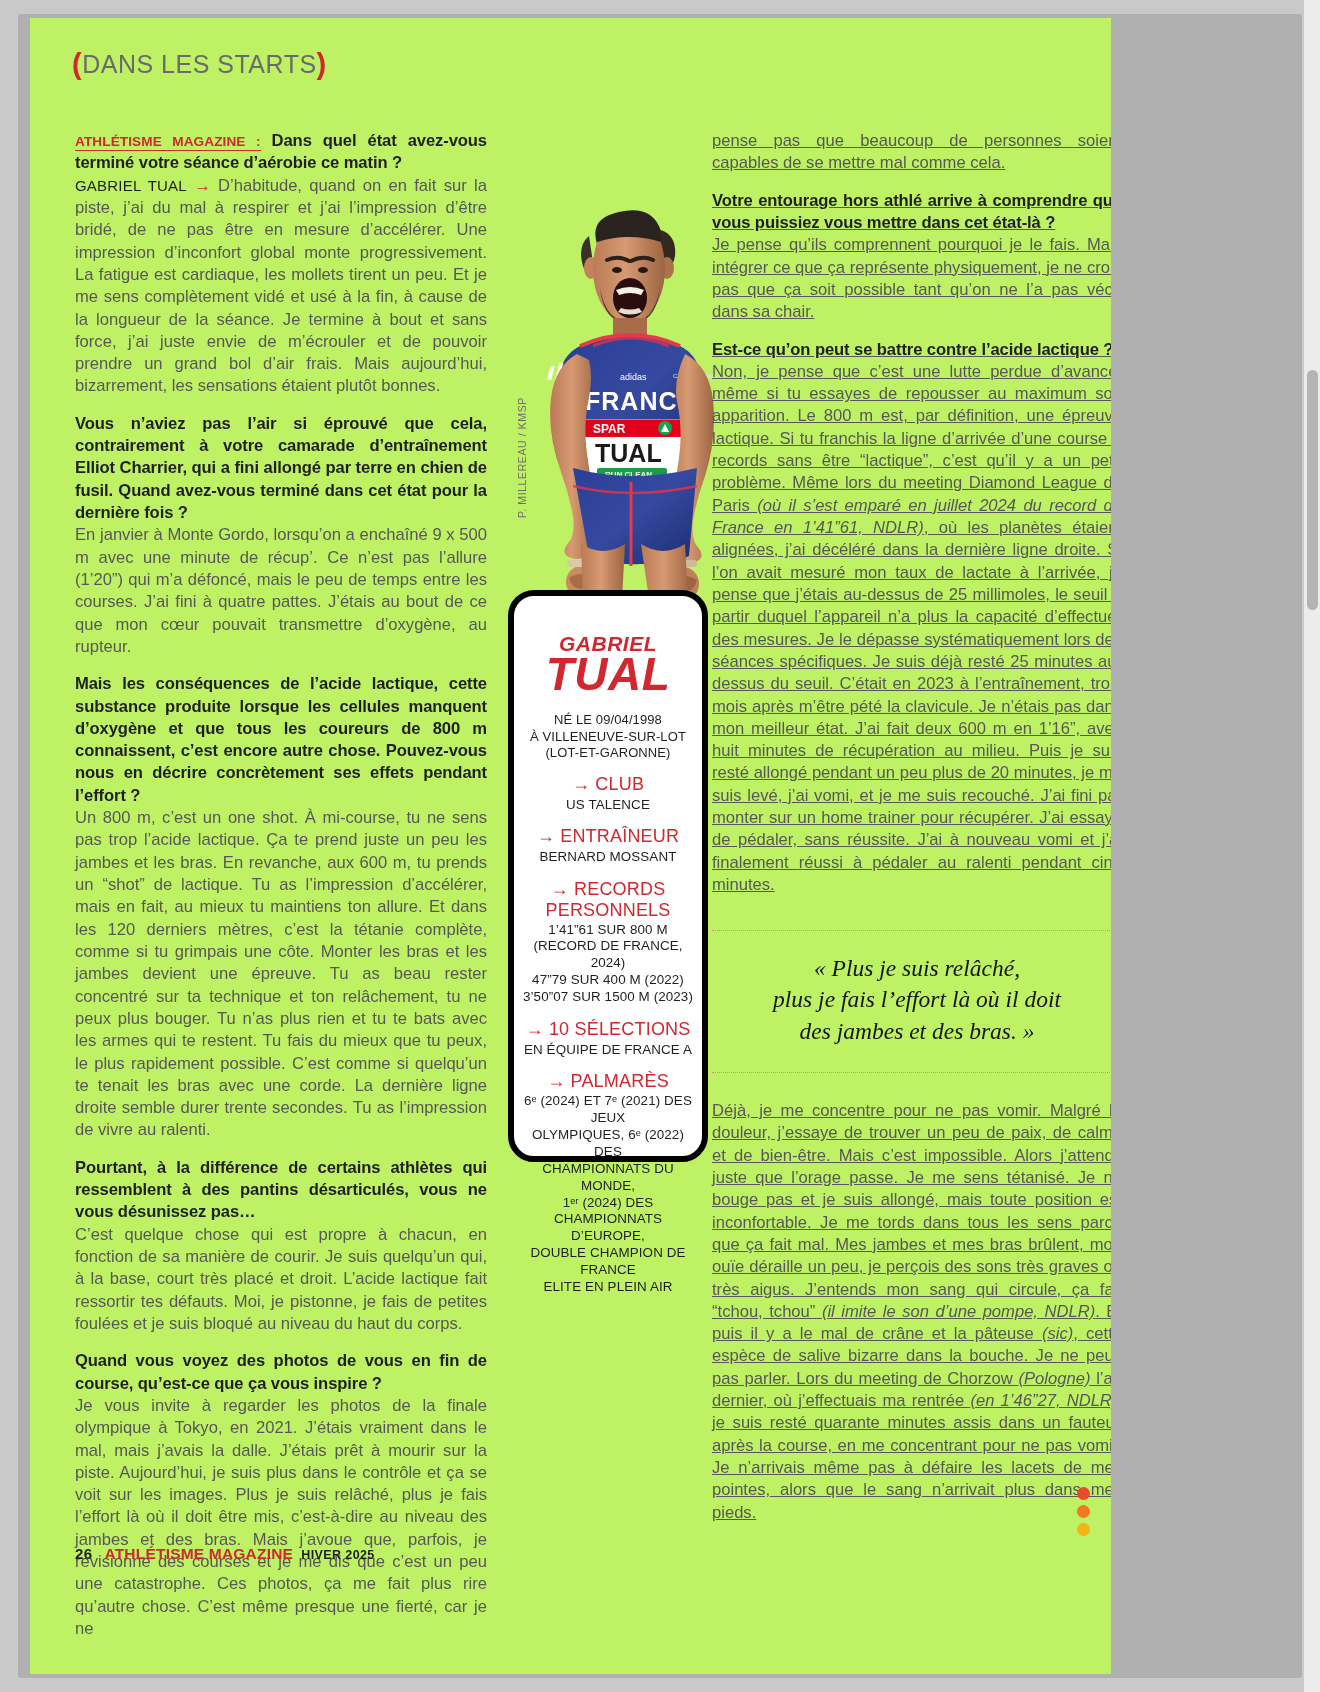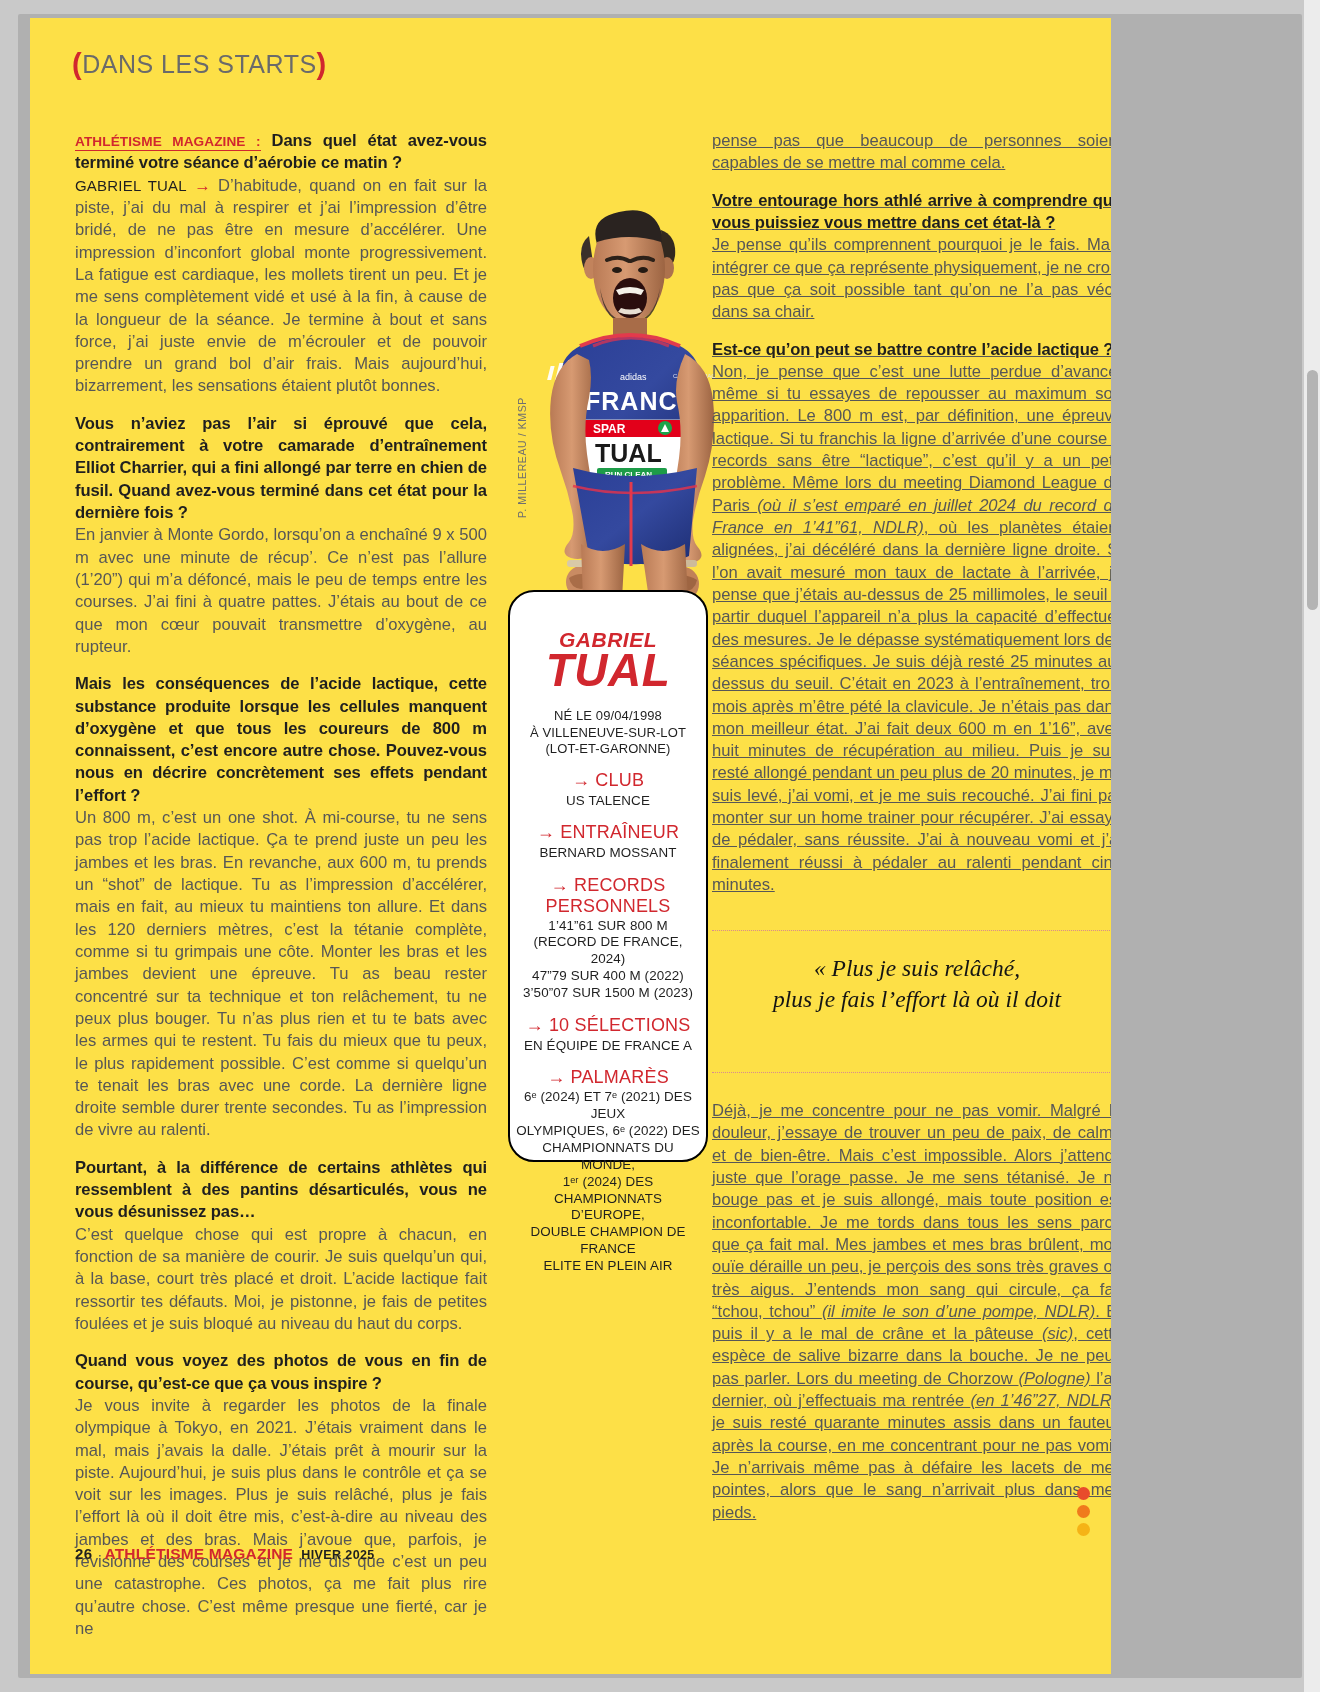--- a/index.html
+++ b/index.html
@@ -8,21 +8,21 @@
     background:#c9c9c9;
     font-family:"Liberation Sans", sans-serif;
     overflow:hidden;
   }
   .page-shadow{
     position:absolute;left:18px;top:14px;width:1284px;height:1664px;
     background:#b0b0b0;border-radius:2px;
   }
   .page{
     position:absolute;left:30px;top:18px;width:1081px;height:1656px;
-    background:#fde047;
+    background:#bef264;
     overflow:hidden;
   }
   
   .scroll-track{
     position:absolute;right:0;top:0;width:16px;height:1692px;background:#ececec;
   }
   .scroll-thumb{
     position:absolute;right:2px;top:370px;width:11px;height:240px;background:#b4b4b4;border-radius:6px;
   }
 
@@ -67,21 +67,21 @@
   }
   .credit{
     position:absolute;left:486px;top:500px;
     transform:rotate(-90deg);transform-origin:left top;
     font-size:10.5px;letter-spacing:.6px;color:#6f6f6f;white-space:nowrap;
   }
 
   
   .card{
     position:absolute;left:478px;top:572px;width:200px;height:572px;
-    border:2px solid #000000;border-radius:26px;
+    border:6px solid #000000;border-radius:26px;
     background:#ffffff;
     text-align:center;
     padding:14px 6px 8px 6px;
     box-sizing:border-box;
   }
   .card .fname{
     font-size:21px;font-style:italic;font-weight:700;color:#d1272e;
     letter-spacing:.5px;margin-top:22px;
   }
   .card .lname{
@@ -280,20 +280,21 @@
 
     <span class="q">Est-ce qu’on peut se battre contre l’acide lactique ?</span>
     <span class="a"><span>Non, je pense que c’est une lutte perdue d’avance, même si tu essayes de repousser au maximum son apparition. Le 800 m est, par définition, une épreuve lactique. Si tu franchis la ligne d’arrivée d’une course à records sans être “lactique”, c’est qu’il y a un petit problème. Même lors du meeting Diamond League de Paris </span><span class="it">(où il s’est emparé en juillet 2024 du record de France en 1’41”61, NDLR)</span><span>, où les planètes étaient alignées, j’ai décéléré dans la dernière ligne droite. Si l’on avait mesuré mon taux de lactate à l’arrivée, je pense que j’étais au-dessus de 25 millimoles, le seuil à partir duquel l’appareil n’a plus la capacité d’effectuer des mesures. Je le dépasse systématiquement lors des séances spécifiques. Je suis déjà resté 25 minutes au-dessus du seuil. C’était en 2023 à l’entraînement, trois mois après m’être pété la clavicule. Je n’étais pas dans mon meilleur état. J’ai fait deux 600 m en 1’16”, avec huit minutes de récupération au milieu. Puis je suis resté allongé pendant un peu plus de 20 minutes, je me suis levé, j’ai vomi, et je me suis recouché. J’ai fini par monter sur un home trainer pour récupérer. J’ai essayé de pédaler, sans réussite. J’ai à nouveau vomi et j’ai finalement réussi à pédaler au ralenti pendant cinq minutes.</span></span>
   </div>
 
   <div class="rule" style="top:912px;"></div>
 
   <div class="pullquote">
     <div>« Plus je suis relâché,</div>
     <div>plus je fais l’effort là où il doit</div>
+    <div>des jambes et des bras. »</div>
   </div>
 
   <div class="rule" style="top:1054px;"></div>
 
   <div class="col col2" style="top:1082px;width:410px;">
     <span class="a"><span>Déjà, je me concentre pour ne pas vomir. Malgré la douleur, j’essaye de trouver un peu de paix, de calme et de bien-être. Mais c’est impossible. Alors j’attends juste que l’orage passe. Je me sens tétanisé. Je ne bouge pas et je suis allongé, mais toute position est inconfortable. Je me tords dans tous les sens parce que ça fait mal. Mes jambes et mes bras brûlent, mon ouïe déraille un peu, je perçois des sons très graves ou très aigus. J’entends mon sang qui circule, ça fait “tchou, tchou” </span><span class="it">(il imite le son d’une pompe, NDLR)</span><span>. Et puis il y a le mal de crâne et la pâteuse </span><span class="it">(sic)</span><span>, cette espèce de salive bizarre dans la bouche. Je ne peux pas parler. Lors du meeting de Chorzow </span><span class="it">(Pologne)</span><span> l’an dernier, où j’effectuais ma rentrée </span><span class="it">(en 1’46”27, NDLR)</span><span>, je suis resté quarante minutes assis dans un fauteuil après la course, en me concentrant pour ne pas vomir. Je n’arrivais même pas à défaire les lacets de mes pointes, alors que le sang n’arrivait plus dans mes pieds.</span></span>
   </div>
 
   <div style="position:absolute;left:1043px;top:1468px;">
     <span class="dot" style="background:#e84b2c"></span>

